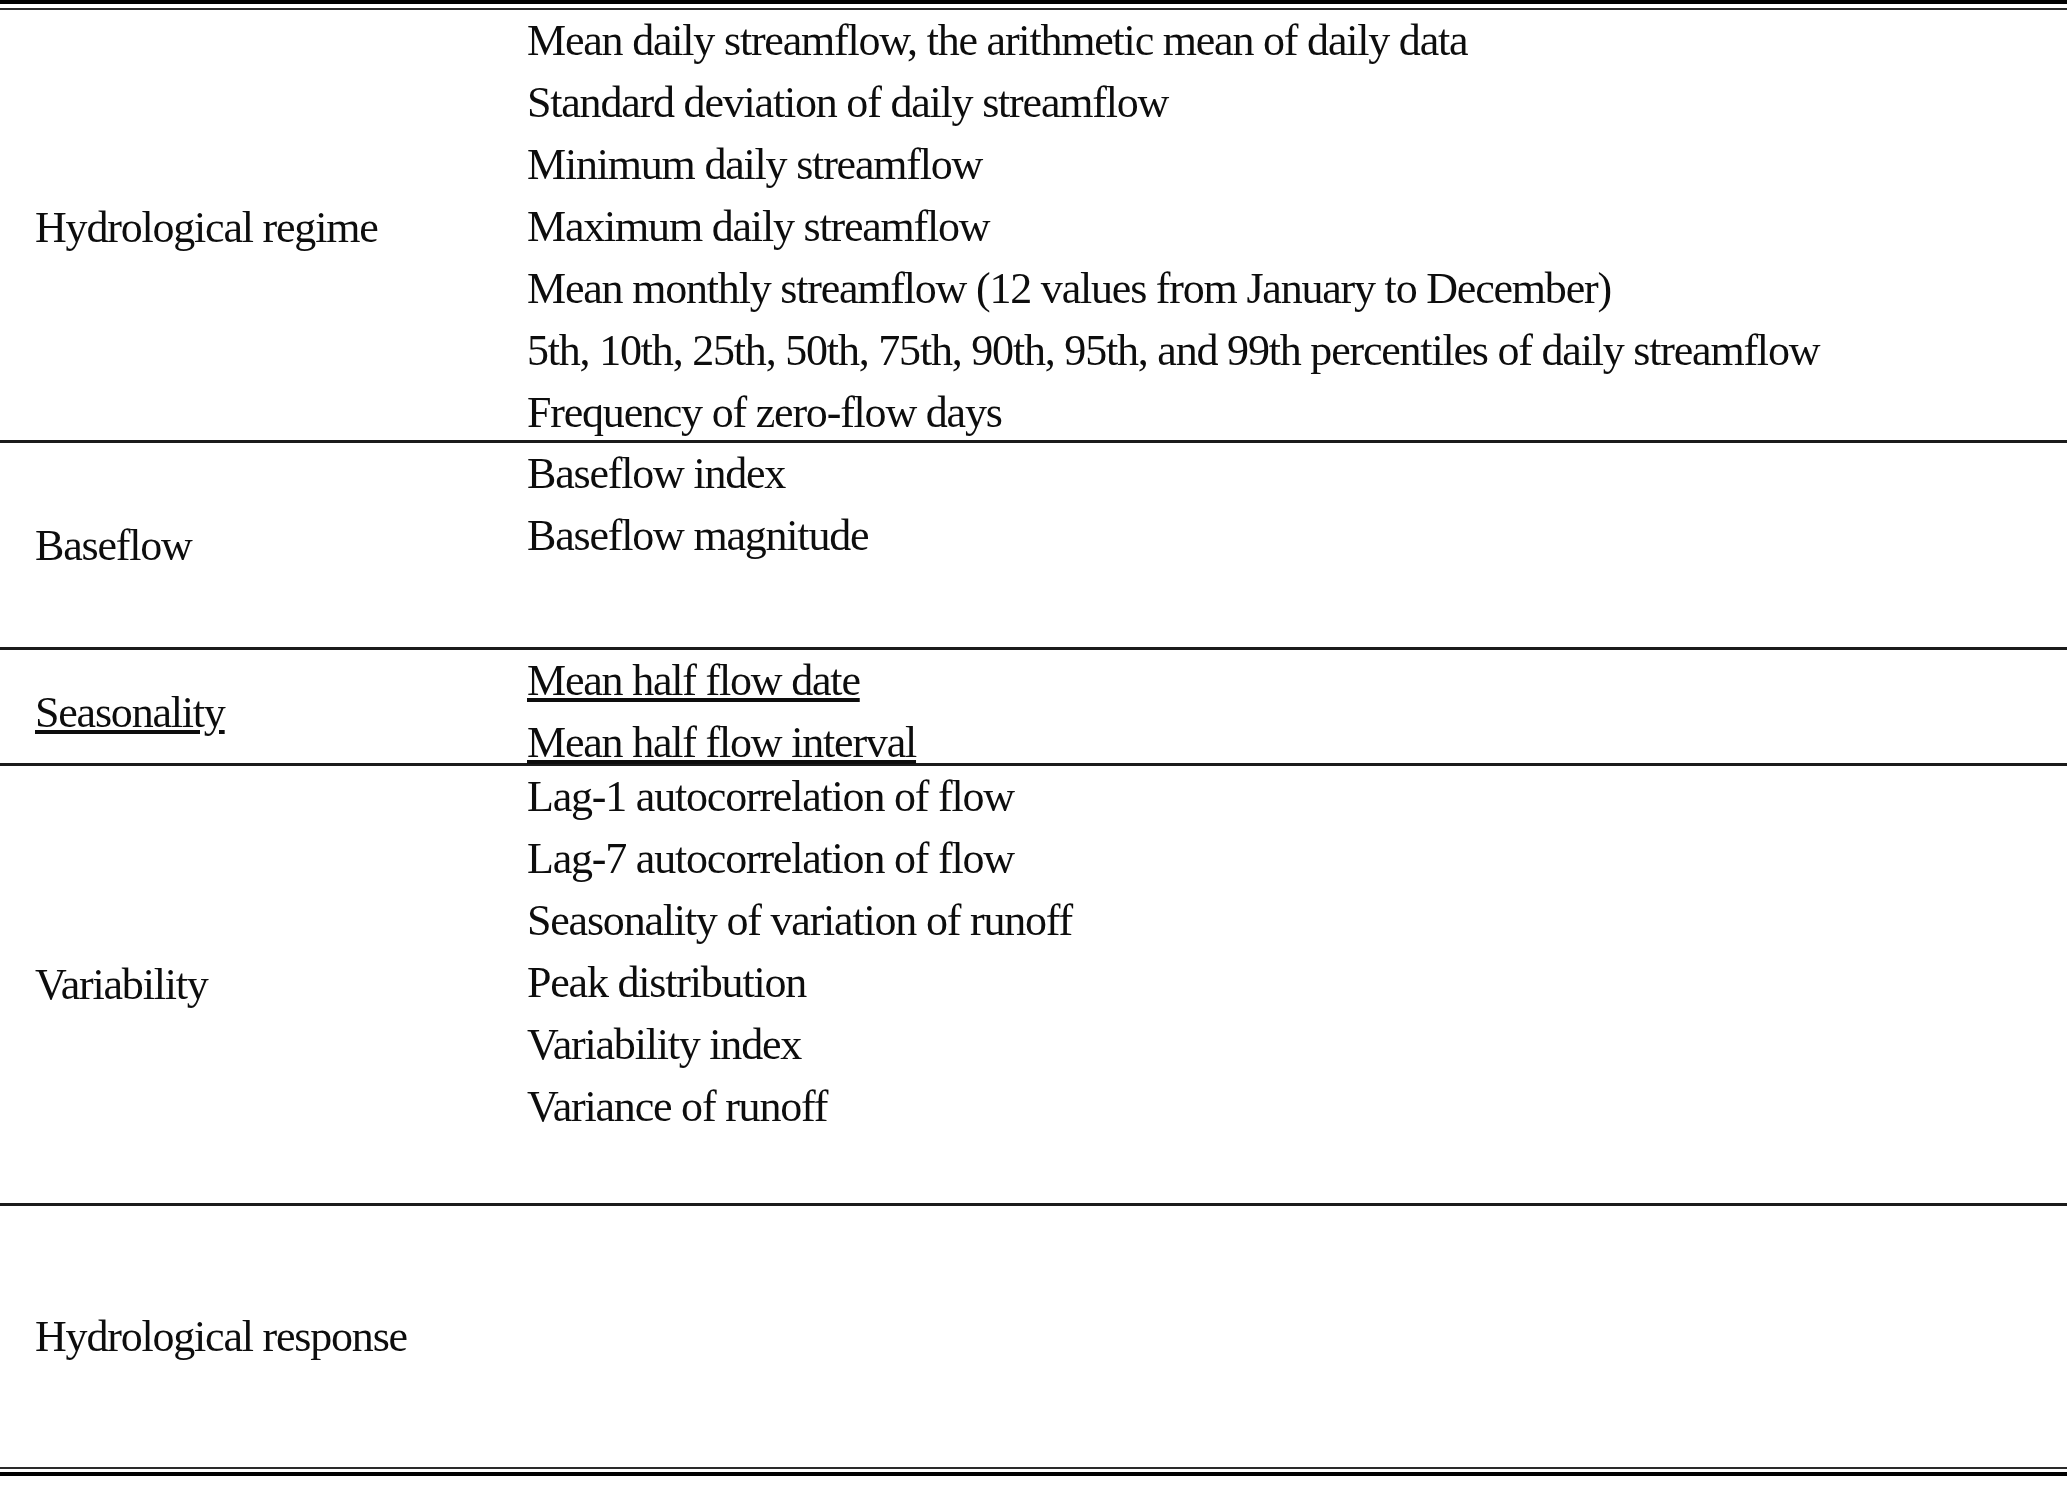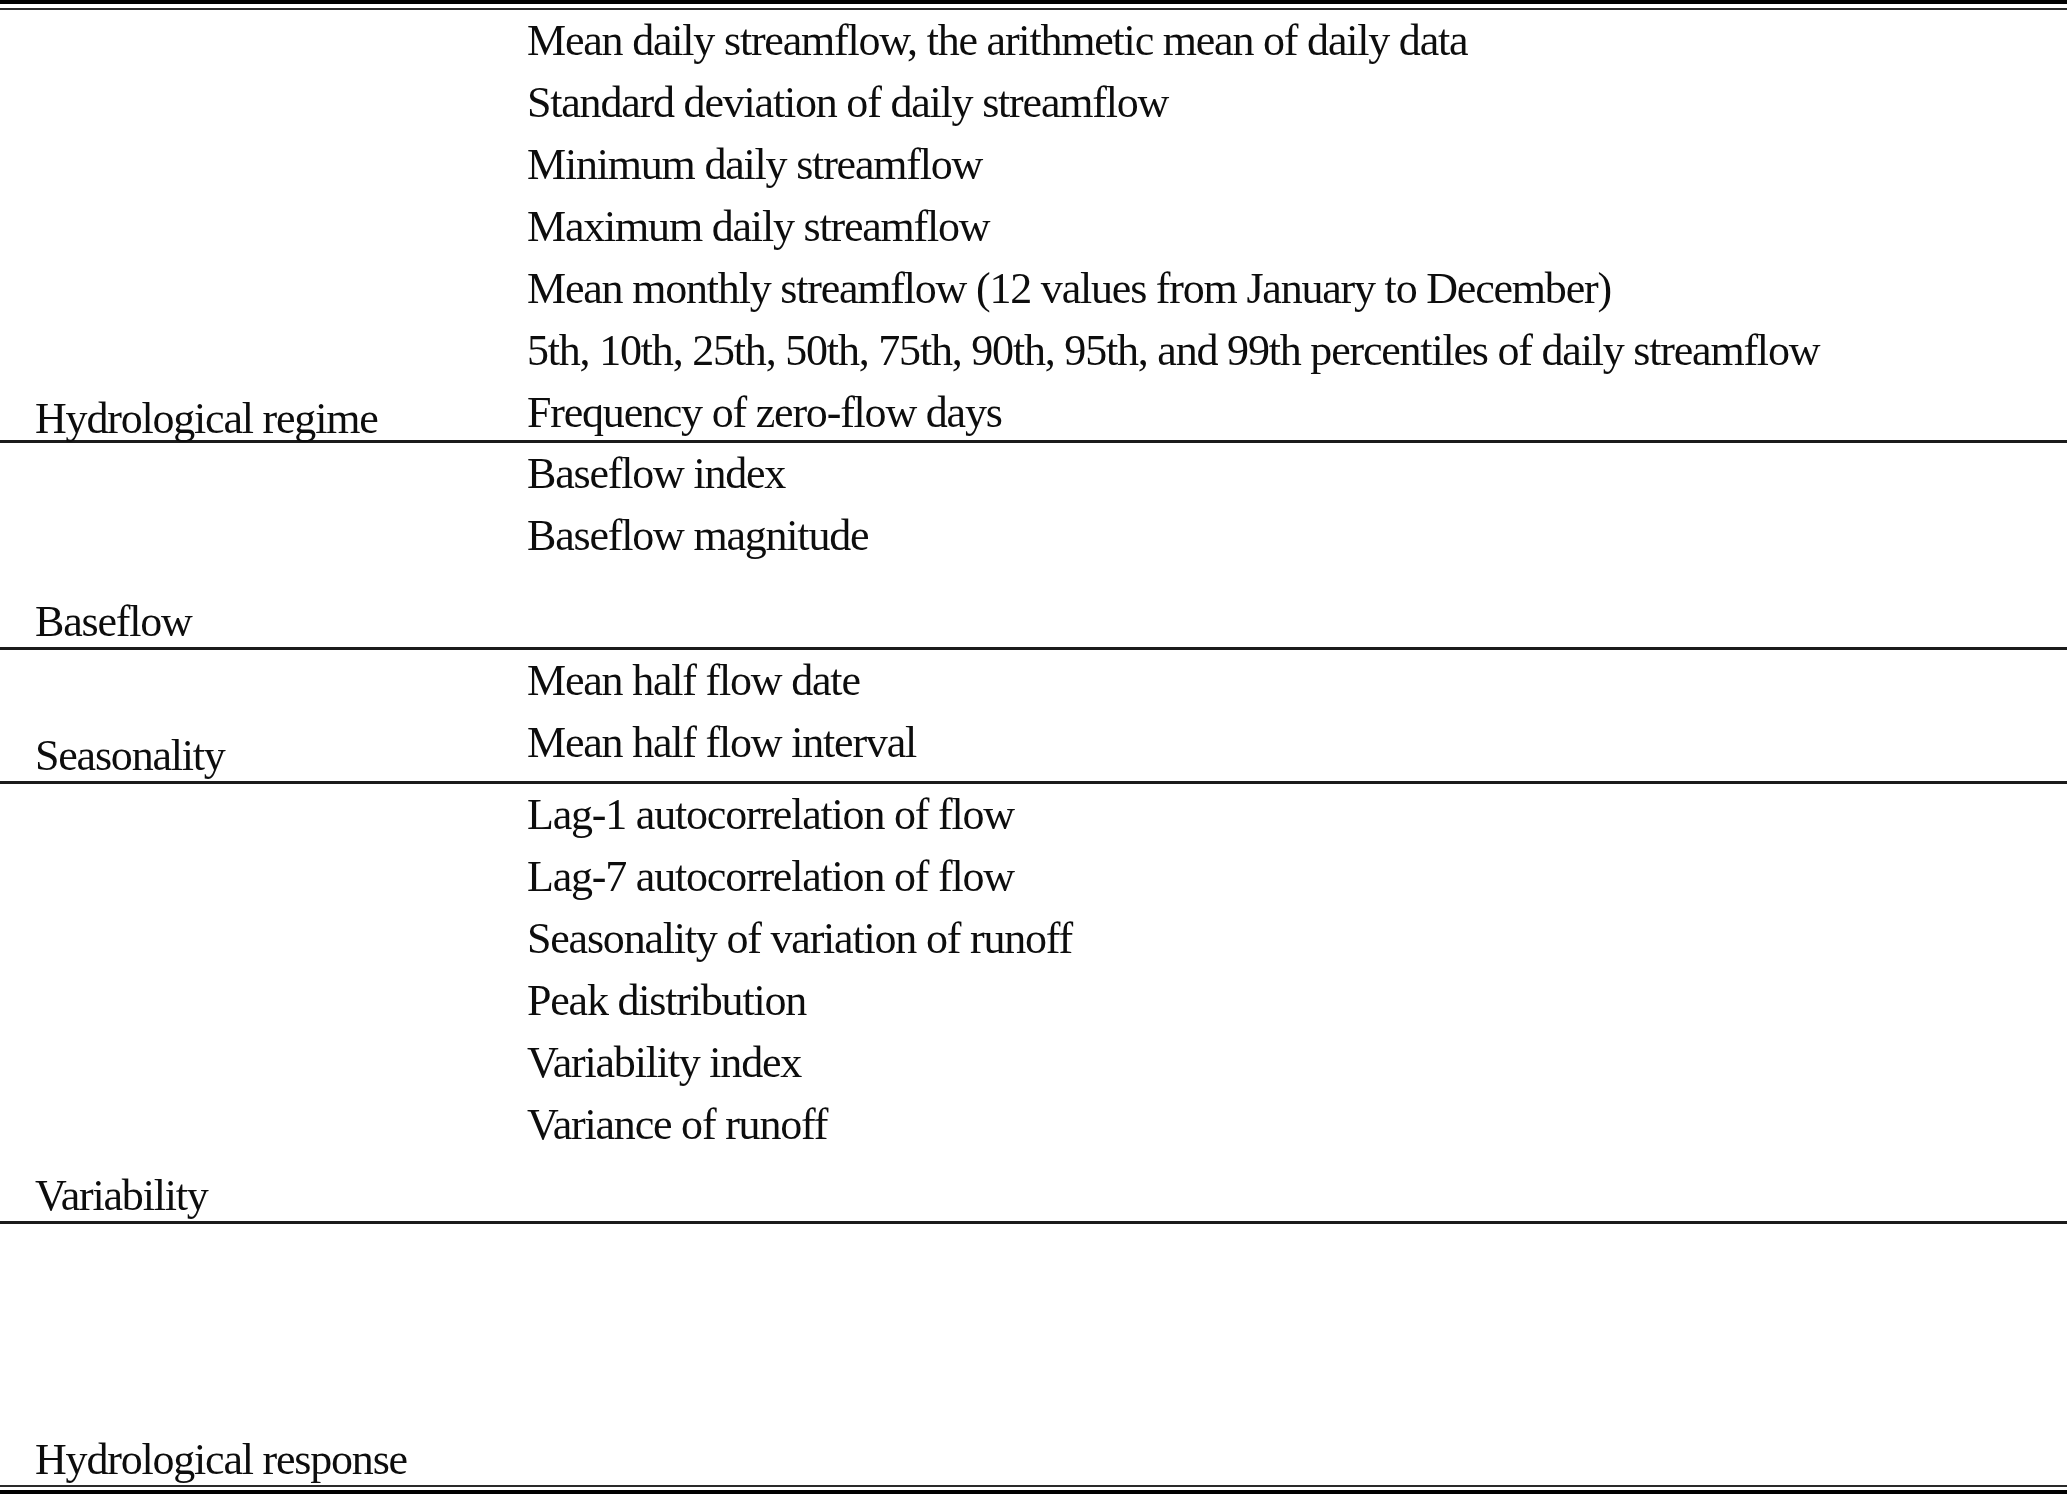--- a/index.html
+++ b/index.html
@@ -31,26 +31,26 @@
   .tbl-body{width:2067px;}
   .section{
     display:grid;
     grid-template-columns:527px 1fr;
     box-sizing:border-box;
     border-bottom:3px solid var(--rule);
   }
   .section:last-child{border-bottom:none;}
   .s0{height:433px;}
   .s1{height:207px;}
-  .s2{height:134px;}
+  .s2{height:116px;text-decoration:underline;}
   .s3{height:440px;}
   .s4{height:261px;}
   .cat{
     display:flex;
-    align-items:flex-end;
+    align-items:center;
     padding-left:35px;
     box-sizing:border-box;
     white-space:nowrap;
   }
   .sigs{
     display:flex;
     flex-direction:column;
     justify-content:flex-start;
   }
   .sig-line{

